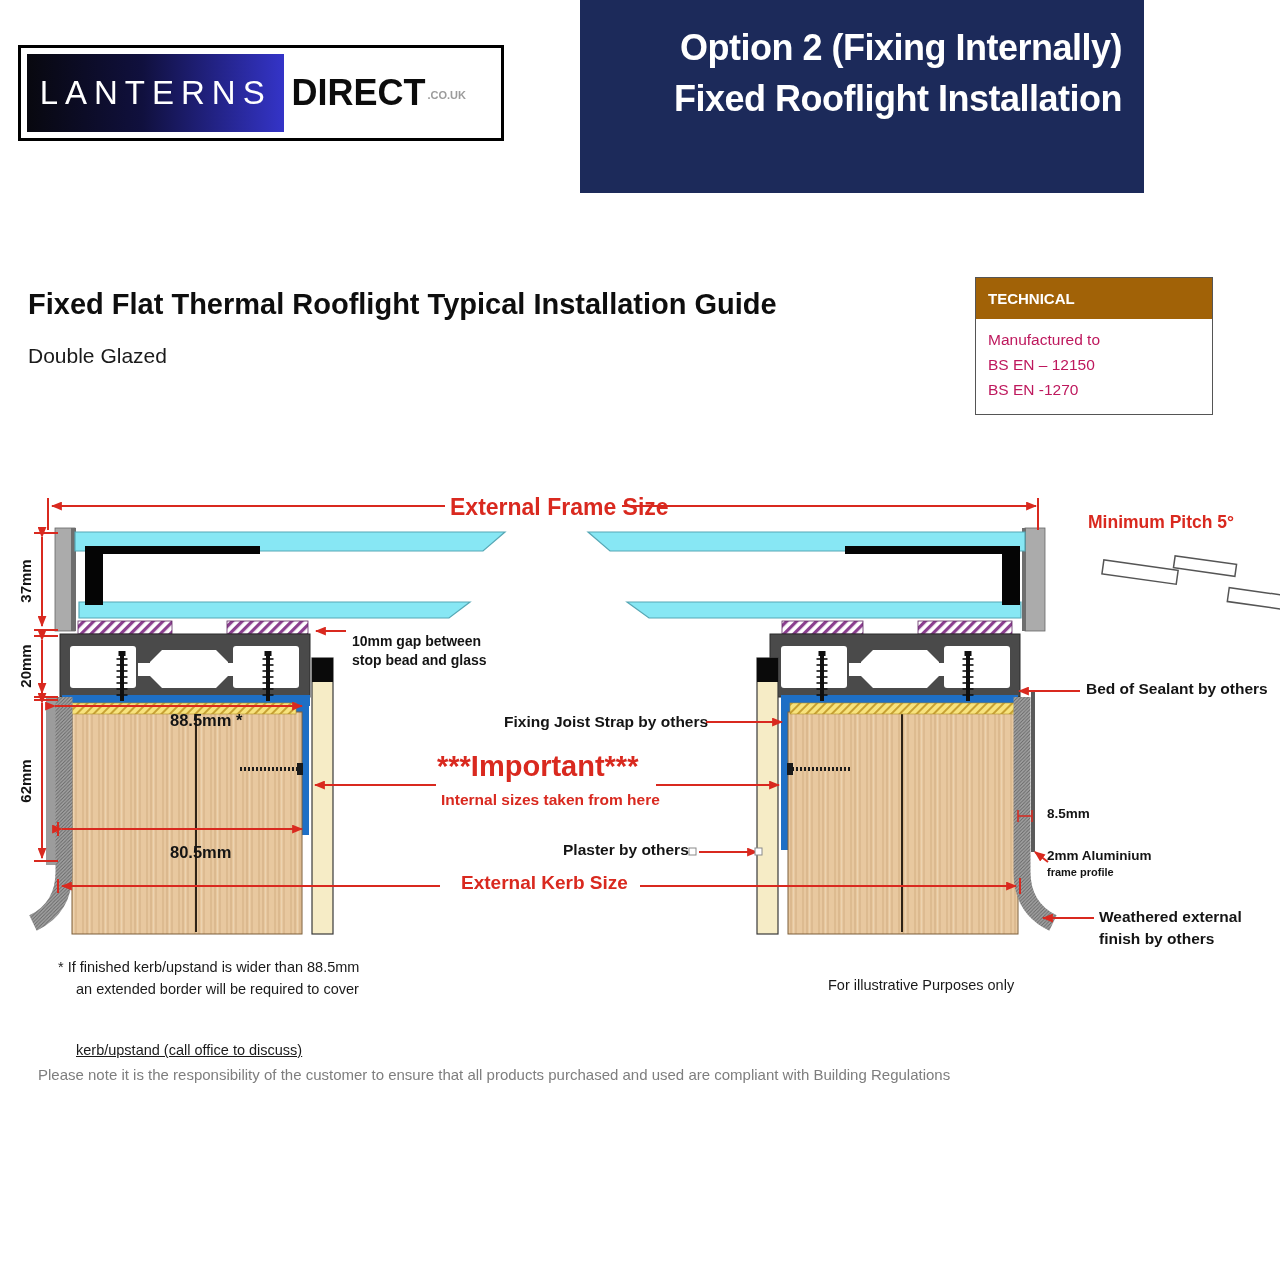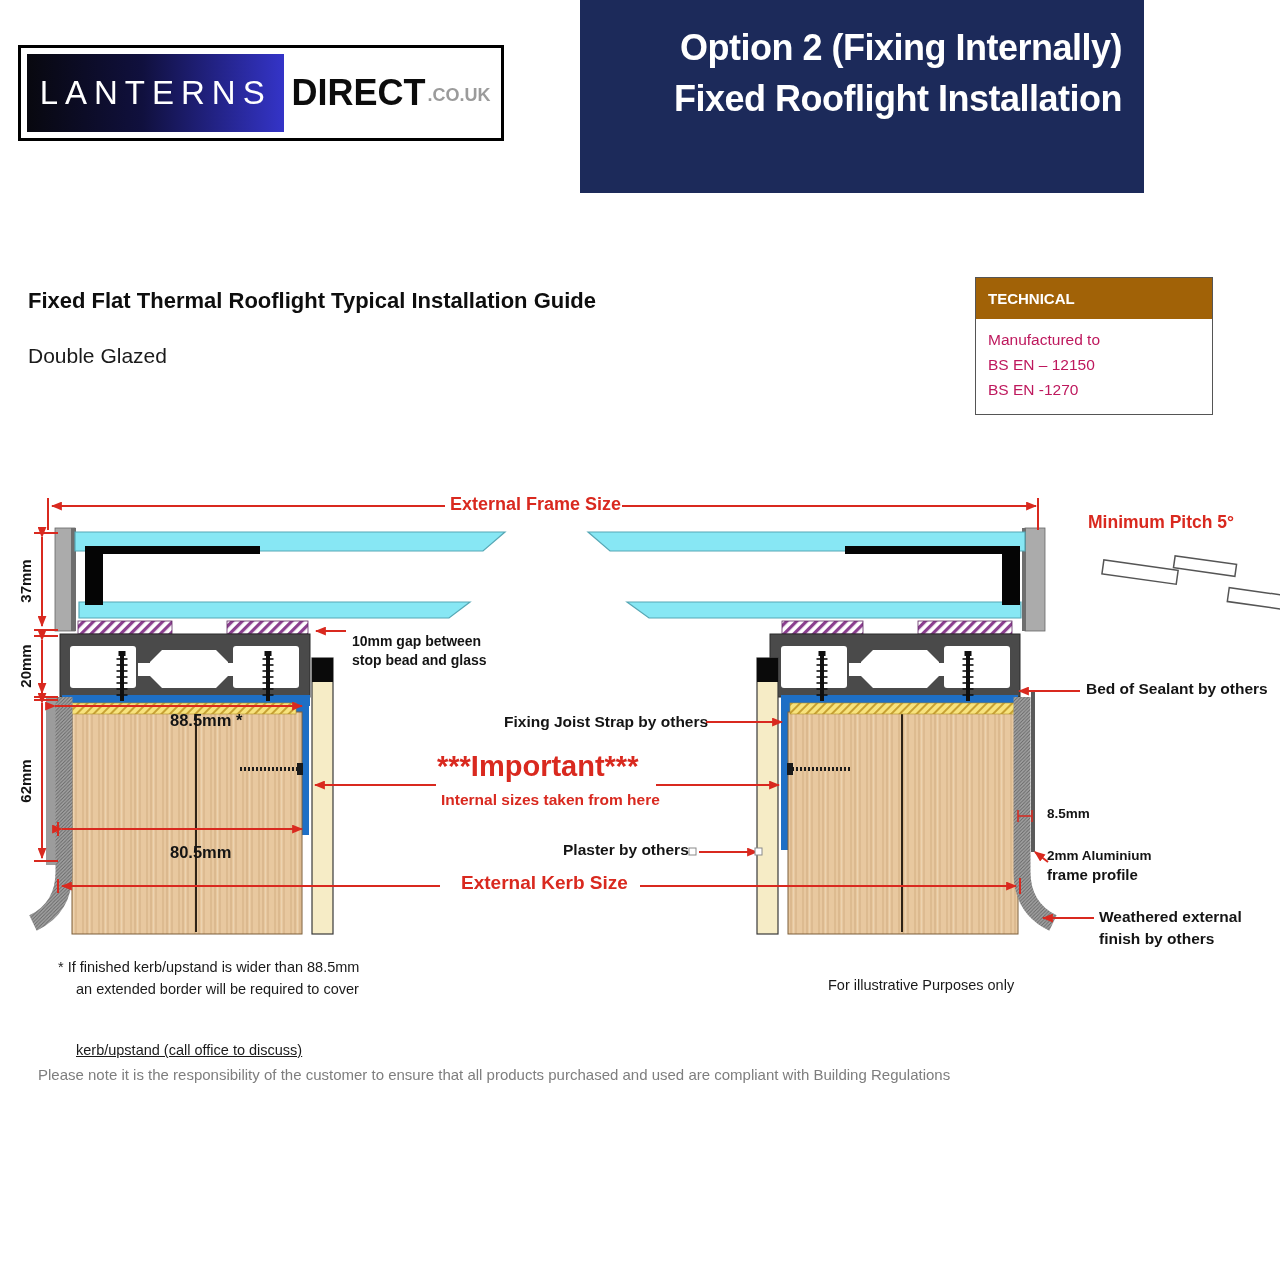--- a/index.html
+++ b/index.html
@@ -19,23 +19,23 @@
     left:18px;top:45px;width:486px;height:96px;border:3px solid #000;background:#fff;
     box-sizing:border-box;padding:6px;display:flex;align-items:stretch;
   }
   .logo-left{
     flex:0 0 55%;background:linear-gradient(90deg,#08080f 0%,#10103e 45%,#3434c8 100%);
     display:flex;align-items:center;justify-content:center;
     color:#fff;font-size:33px;letter-spacing:7px;font-weight:normal;
   }
   .logo-right{flex:1;background:#fff;display:flex;align-items:center;padding-left:7px;}
   .logo-direct{font-size:36px;font-weight:bold;color:#0c0c0c;}
-  .logo-couk{font-size:18px;font-weight:bold;color:#9b9b9b;margin-left:2px;margin-top:4px;}
-  
-  .page-title{left:28px;top:288px;font-size:22px;font-weight:bold;color:#0e0e0e;}
+  .logo-couk{font-size:11px;font-weight:bold;color:#9b9b9b;margin-left:2px;margin-top:4px;}
+  
+  .page-title{left:28px;top:288px;font-size:29px;font-weight:bold;color:#0e0e0e;}
   .page-subtitle{left:28px;top:344px;font-size:21px;color:#1a1a1a;}
   
   .tech-box{left:975px;top:277px;width:238px;border:1px solid #555;box-sizing:border-box;background:#fff;}
   .tech-header{background:#a16207;color:#fff;font-weight:bold;font-size:15px;padding:12px 12px;}
   .tech-body{padding:8px 12px 12px;font-size:15.5px;line-height:25px;color:#be185d;}
   
   .dlabel{position:absolute;font-weight:bold;font-size:15.5px;color:#141414;white-space:nowrap;}
   .red{color:#d9291f;}
   .vlabel{
     position:absolute;width:70px;height:18px;text-align:center;
@@ -227,21 +227,21 @@
     <line x1="1018" y1="816" x2="1032" y2="816" stroke-width="1.5"></line>
     <line x1="1018" y1="810" x2="1018" y2="822" stroke-width="1.5"></line>
     <line x1="1032" y1="810" x2="1032" y2="822" stroke-width="1.5"></line>
   </g>
 
   <rect x="689" y="848" width="7" height="7" fill="#ffffff" stroke="#8a8a8a"></rect>
   <rect x="755" y="848" width="7" height="7" fill="#ffffff" stroke="#8a8a8a"></rect>
 </svg>
 </div>
 
-<div class="dlabel red" style="left:450px;top:494px;font-size:18px;">External Frame Size</div>
+<div class="dlabel red" style="left:450px;top:494px;font-size:23px;">External Frame Size</div>
 <div class="dlabel red" style="left:1088px;top:512px;font-size:17.5px;">Minimum Pitch 5°</div>
 
 <div class="vlabel" style="left:-9px;top:572px;">37mm</div>
 <div class="vlabel" style="left:-9px;top:657px;">20mm</div>
 <div class="vlabel" style="left:-9px;top:772px;">62mm</div>
 
 <div class="dlabel" style="left:352px;top:633px;font-size:14px;">10mm gap between</div>
 <div class="dlabel" style="left:352px;top:652px;font-size:14px;">stop bead and glass</div>
 
 <div class="dlabel" style="left:170px;top:711px;font-size:16.5px;">88.5mm *</div>
@@ -249,21 +249,21 @@
 
 <div class="dlabel" style="left:504px;top:713px;">Fixing Joist Strap by others</div>
 <div class="dlabel red" style="left:437px;top:750px;font-size:29px;">***Important***</div>
 <div class="dlabel red" style="left:441px;top:791px;">Internal sizes taken from here</div>
 <div class="dlabel" style="left:563px;top:841px;">Plaster by others</div>
 <div class="dlabel red" style="left:461px;top:872px;font-size:19px;">External Kerb Size</div>
 
 <div class="dlabel" style="left:1086px;top:680px;">Bed of Sealant by others</div>
 <div class="dlabel" style="left:1047px;top:806px;font-size:13.5px;">8.5mm</div>
 <div class="dlabel" style="left:1047px;top:848px;font-size:13.5px;">2mm Aluminium</div>
-<div class="dlabel" style="left:1047px;top:866px;font-size:15px;">frame profile</div>
+<div class="dlabel" style="left:1047px;top:866px;font-size:11px;">frame profile</div>
 <div class="dlabel" style="left:1099px;top:908px;">Weathered external</div>
 <div class="dlabel" style="left:1099px;top:930px;">finish by others</div>
 
 <div class="fnote" style="left:58px;top:959px;">* If finished kerb/upstand is wider than 88.5mm</div>
 <div class="fnote" style="left:76px;top:981px;">an extended border will be required to cover</div>
 <div class="fnote" style="left:76px;top:1042px;text-decoration:underline;">kerb/upstand (call office to discuss)</div>
 <div class="fnote" style="left:828px;top:977px;">For illustrative Purposes only</div>
 
 <div class="abs bottom-note">Please note it is the responsibility of the customer to ensure that all products purchased and used are compliant with Building Regulations</div>
 

